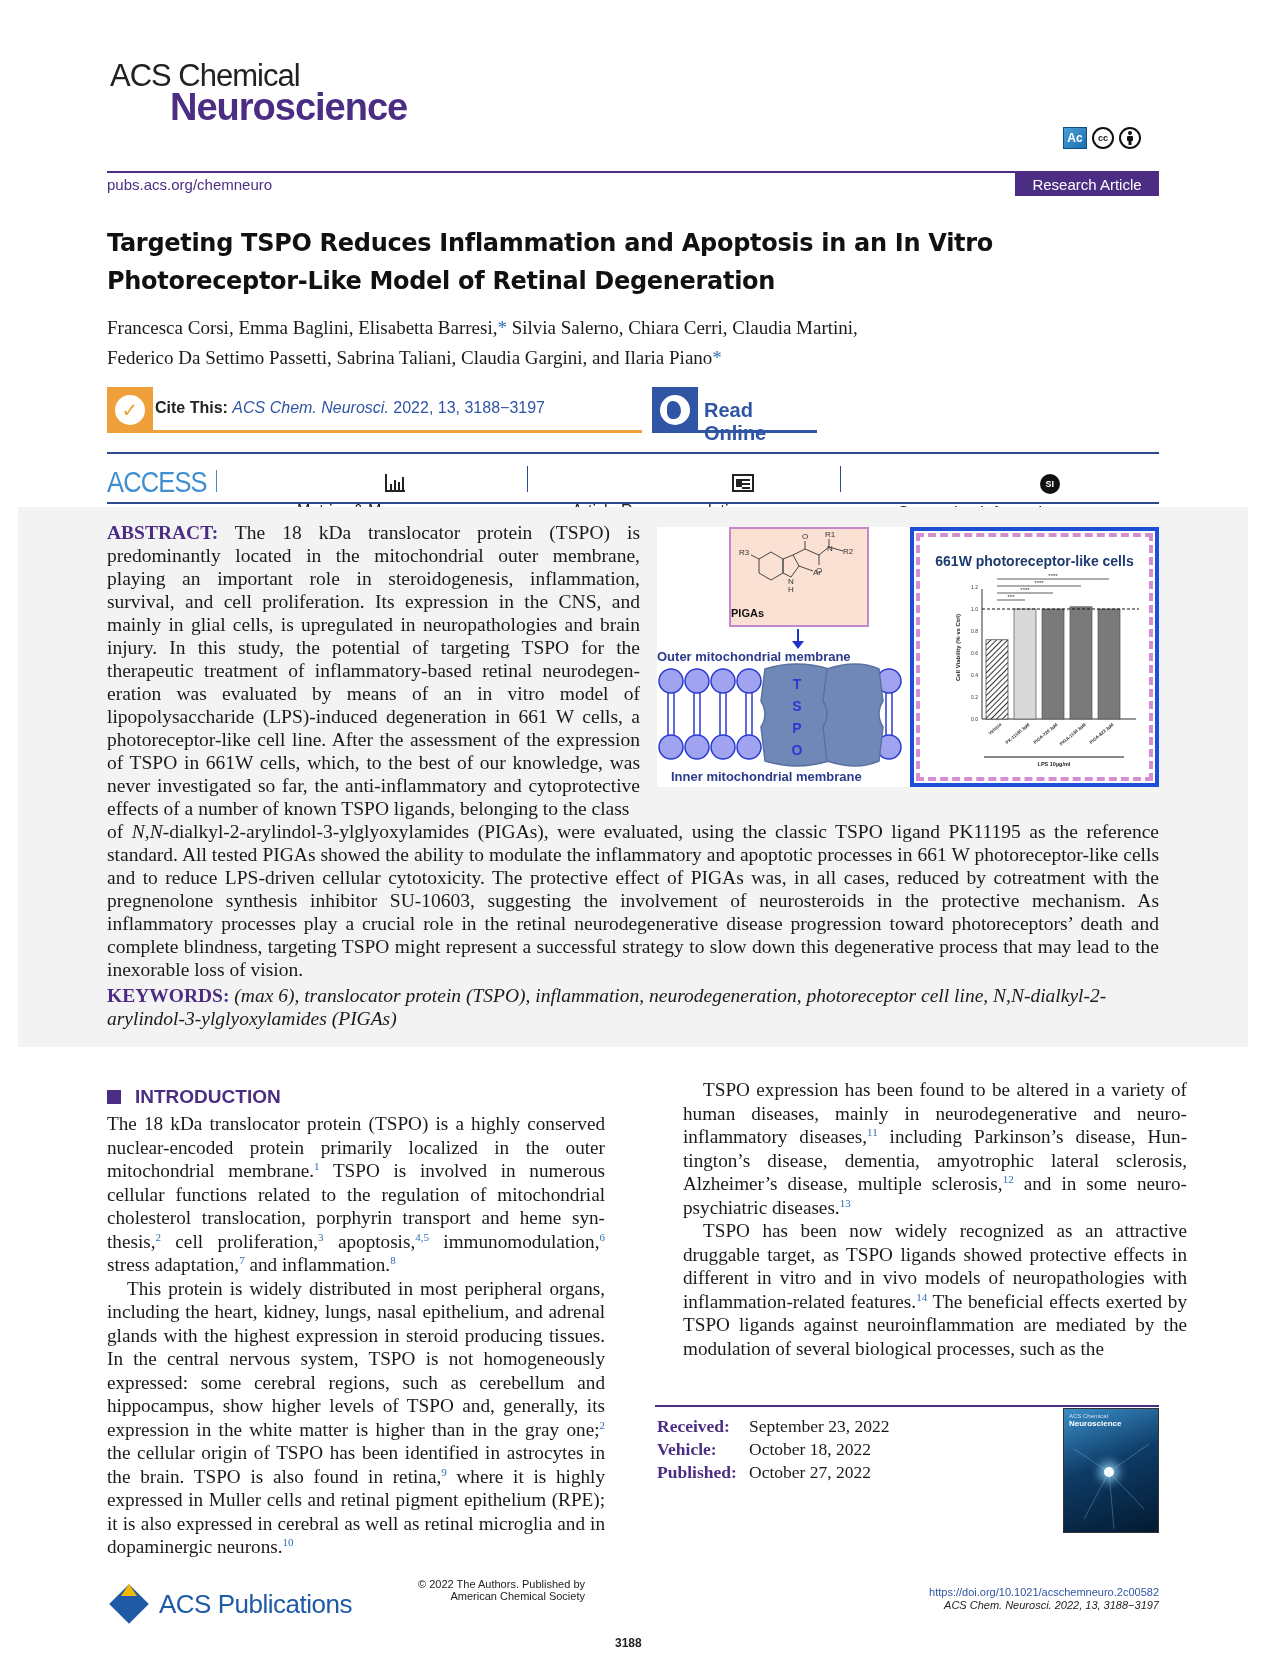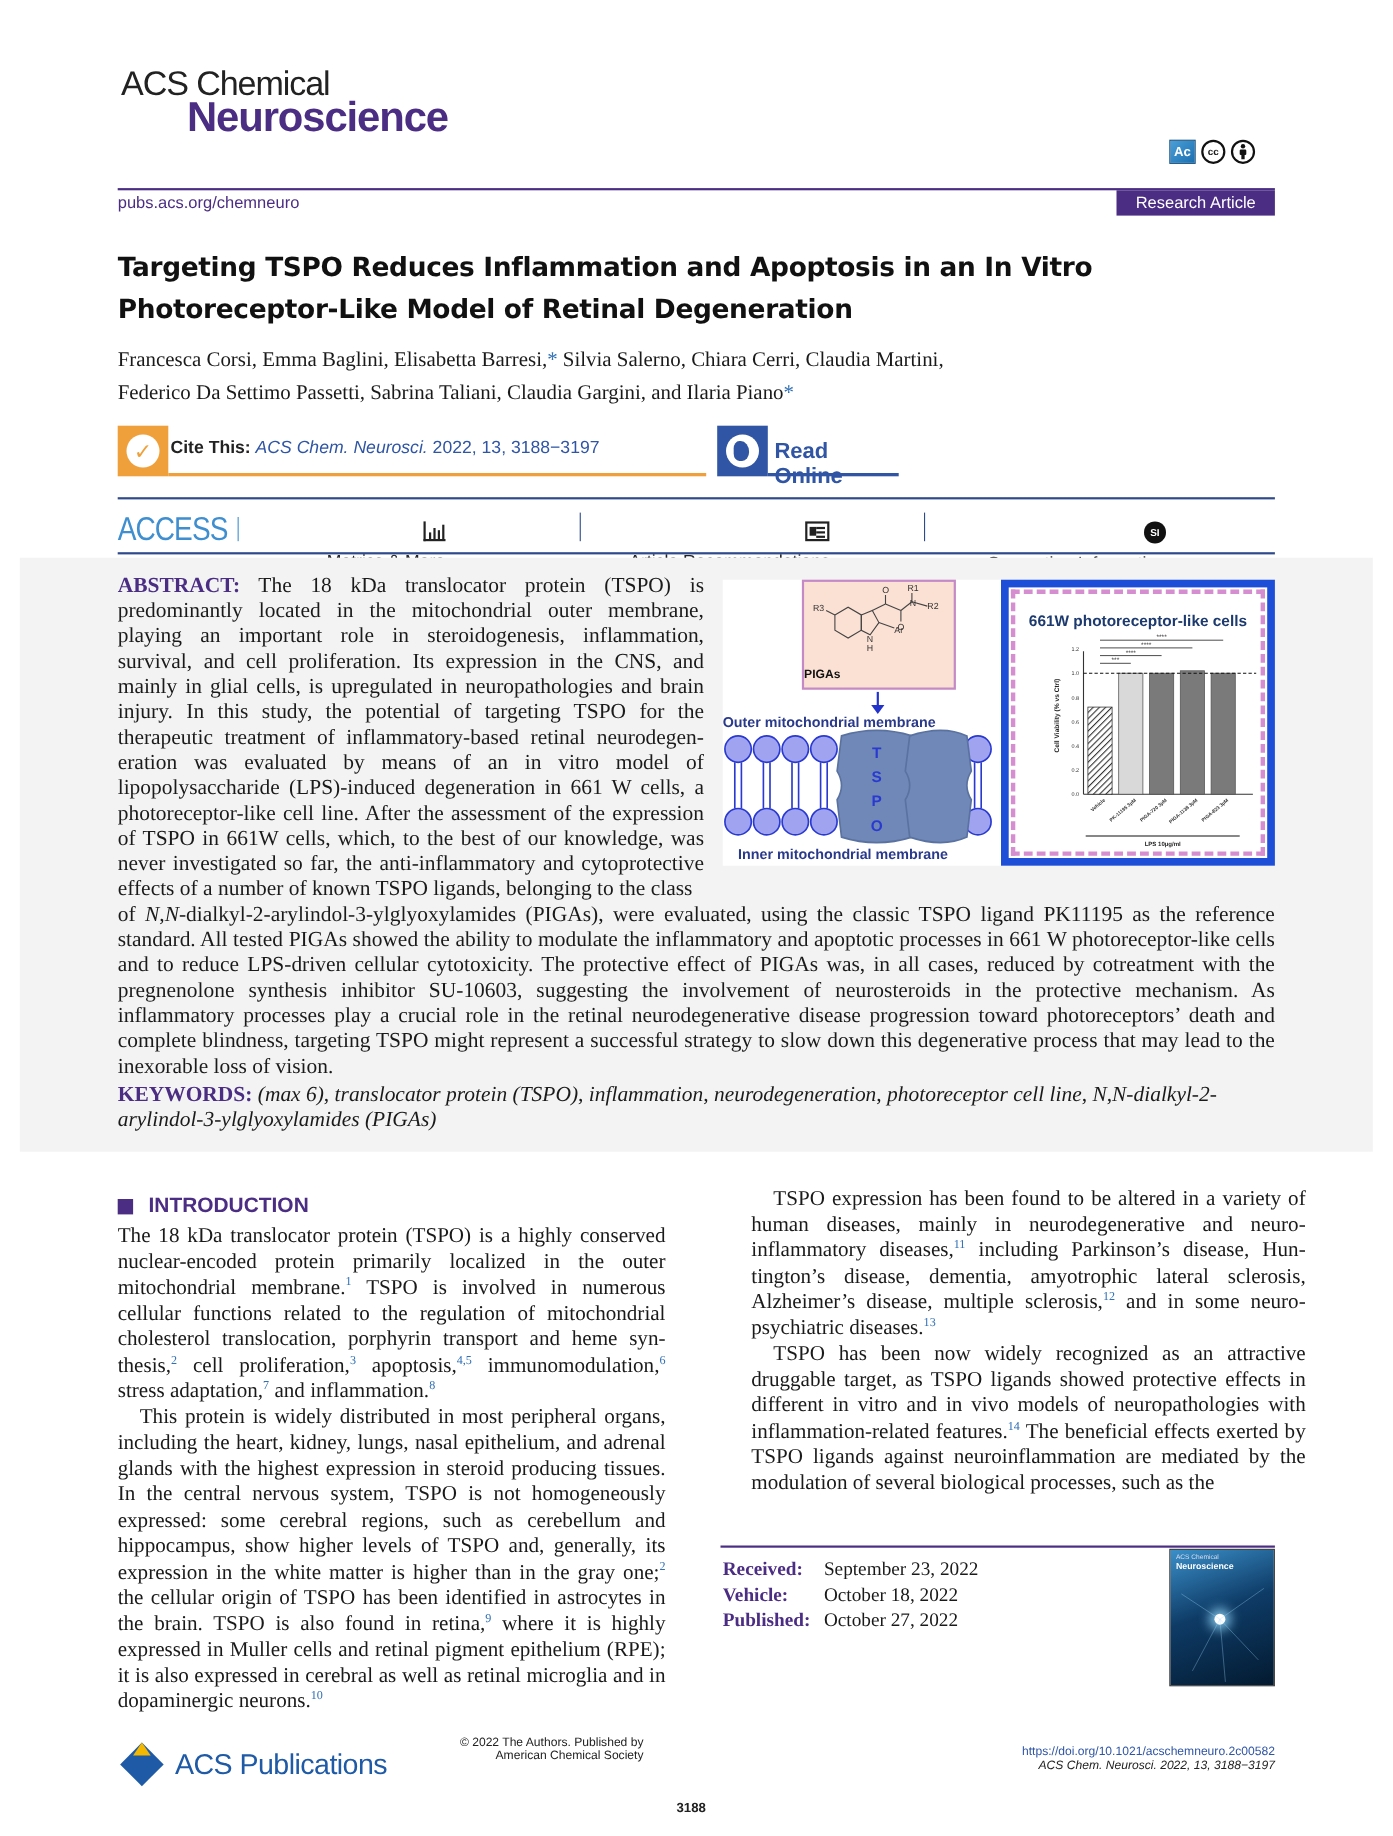--- a/index.html
+++ b/index.html
@@ -62,21 +62,21 @@
   .kw i { font-style: italic; }
 
   
   .toc { left: 657px; top: 527px; width: 502px; height: 260px; background: #fff; }
   .pigas-box { position: absolute; left: 72px; top: 0; width: 140px; height: 100px; background: #fbe1d4; border: 2px solid #c48ac7; }
   .pigas-label { position: absolute; left: 0; width: 100%; top: 78px; font-family: "Liberation Sans", sans-serif; font-weight: bold; font-size: 11px; color: #111; }
   .arrow-down { position: absolute; left: 140px; top: 102px; width: 2px; height: 16px; background: #2233cc; }
   .arrow-head { position: absolute; left: 135px; top: 114px; width: 0; height: 0; border-left: 6px solid transparent; border-right: 6px solid transparent; border-top: 8px solid #2233cc; }
   .membrane-outer-label { position: absolute; left: 0; top: 122px; font-family: "Liberation Sans", sans-serif; font-weight: bold; font-size: 13px; color: #2a3a8a; }
   .membrane-inner-label { position: absolute; left: 14px; top: 242px; font-family: "Liberation Sans", sans-serif; font-weight: bold; font-size: 13px; color: #2a3a8a; }
-  .chart-panel { position: absolute; left: 253px; top: 0; width: 249px; height: 260px; border: 7px solid #1d4ed8; background: #fff; }
+  .chart-panel { position: absolute; left: 253px; top: 0; width: 249px; height: 260px; border: 4px solid #1d4ed8; background: #fff; }
   .chart-panel::before { content: ""; position: absolute; inset: 2px; border: 4px dashed #d58ed0; pointer-events: none; }
   .chart-title { position: absolute; left: 0; top: 22px; width: 100%; text-align: center; font-family: "Liberation Sans", sans-serif; font-weight: bold; font-size: 14px; color: #1d3a6e; }
 
   
   .sec-head { left: 107px; top: 1086px; font-family: "Liberation Sans", sans-serif; font-weight: bold; font-size: 19px; color: #4b2d83; display: flex; align-items: center; gap: 14px; }
   .sec-head .sq { width: 14px; height: 14px; background: #4b2d83; }
   .body-text { font-size: 19.2px; line-height: 23.5px; text-align: justify; color: #1a1a1a; }
   .col-left { left: 107px; top: 1112px; width: 498px; }
   .col-right { left: 683px; top: 1078px; width: 504px; }
   .body-text p { text-indent: 0; }

